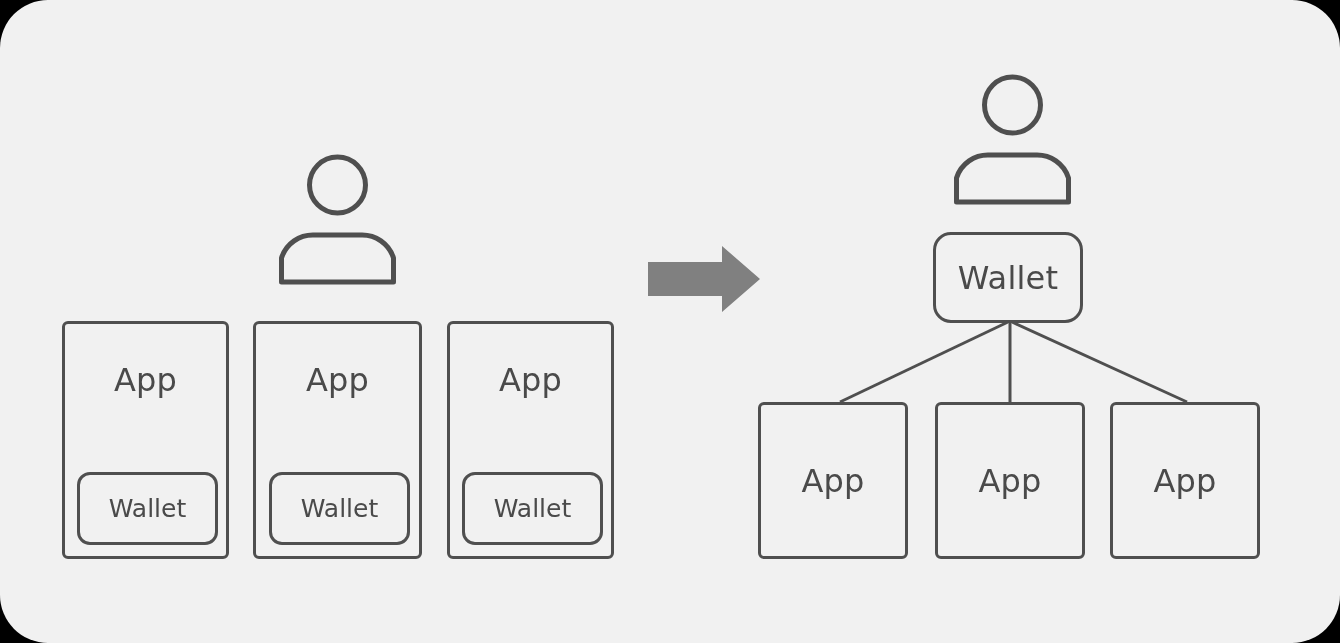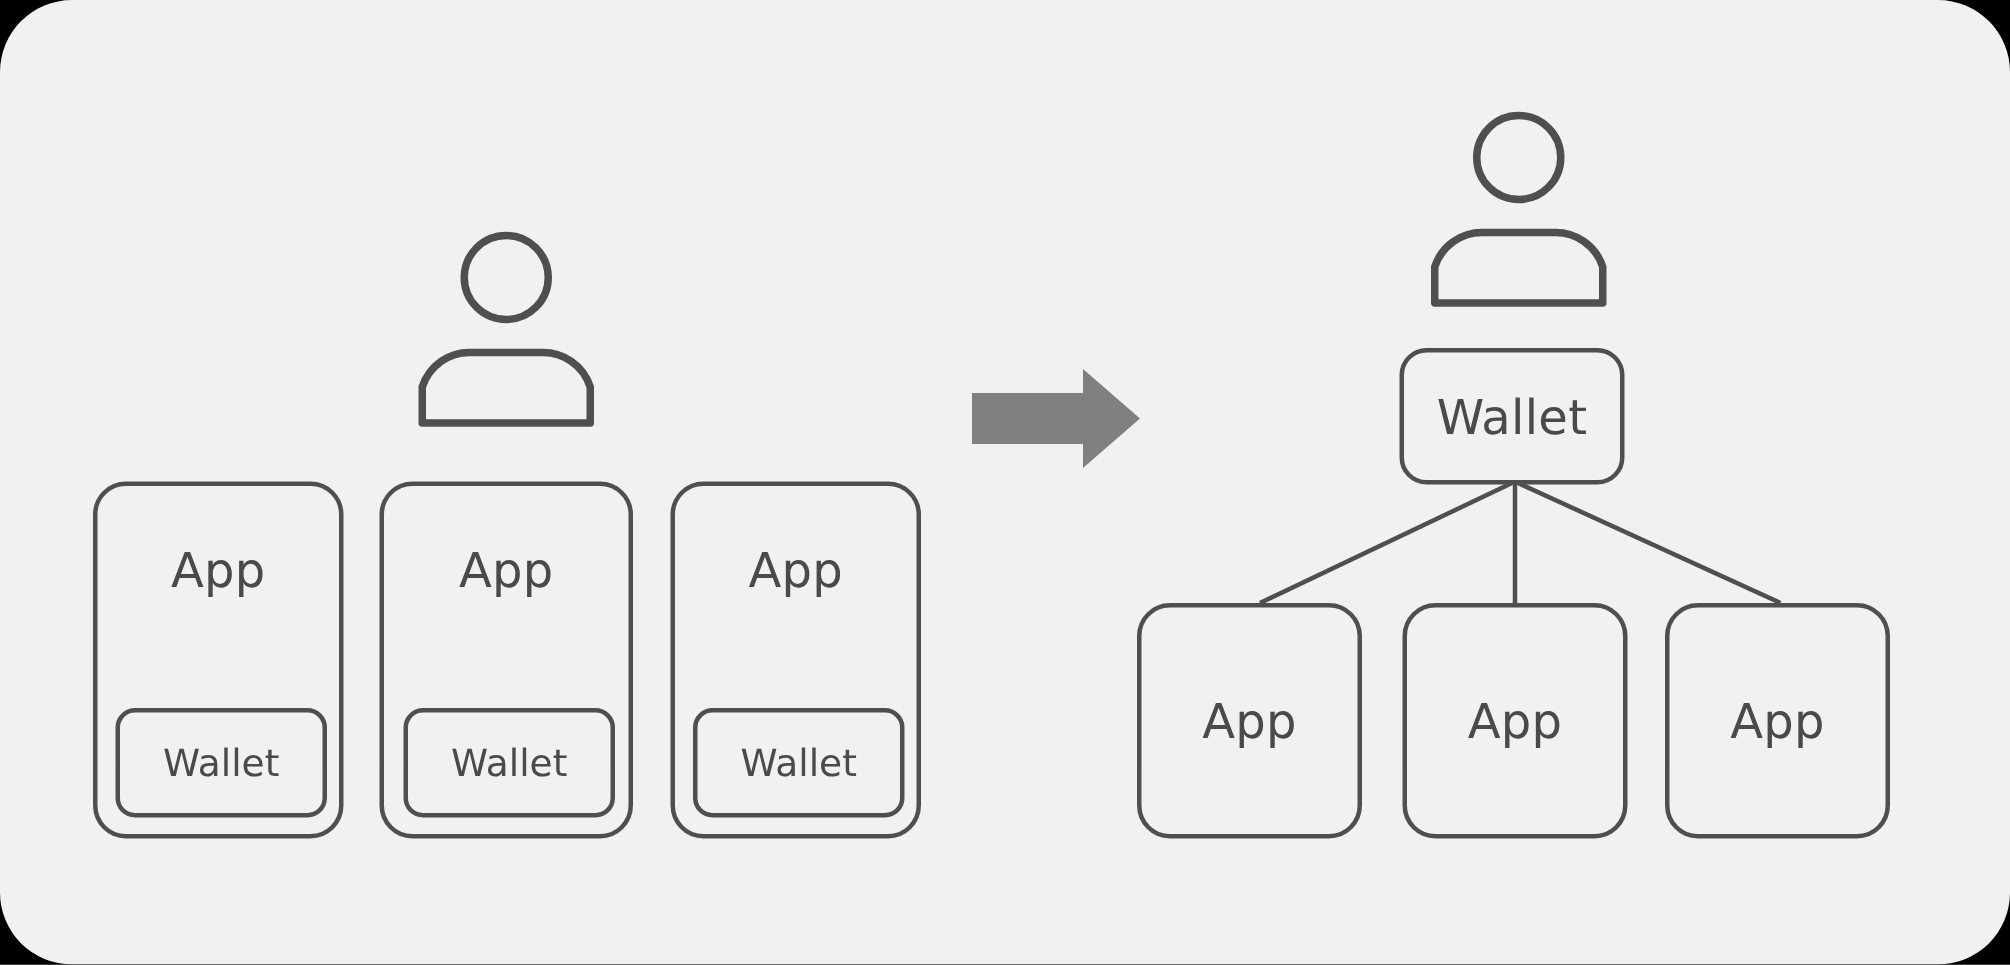--- a/index.html
+++ b/index.html
@@ -22,21 +22,21 @@
     border-radius: 48px;
     overflow: hidden;
   }
 
   
   .card {
     position: absolute;
     box-sizing: border-box;
     background: #f1f1f1;
     border: 3px solid #4f4f4f;
-    border-radius: 22px;
+    border-radius: 6px;
     display: flex;
     align-items: flex-start;
     justify-content: center;
   }
   .card > .card-label {
     font-size: 32px;
     color: #4a4a4a;
     line-height: 1;
     margin-top: 40px;
     letter-spacing: 0.2px;

